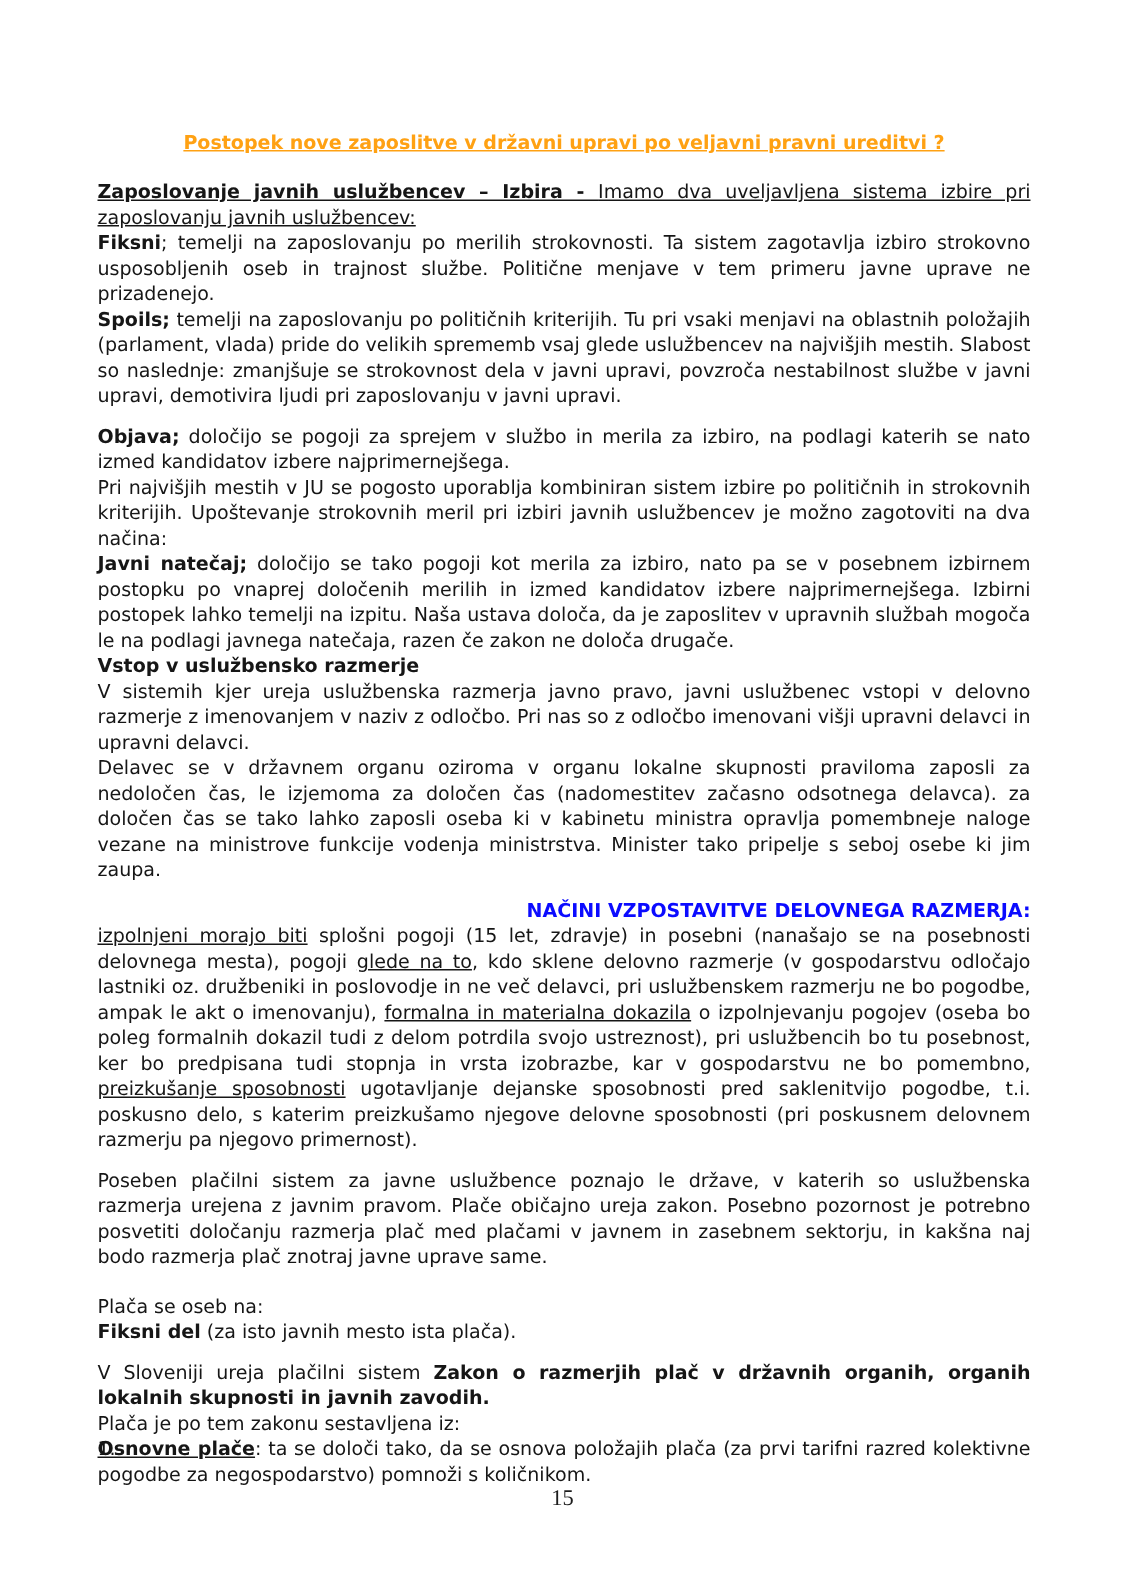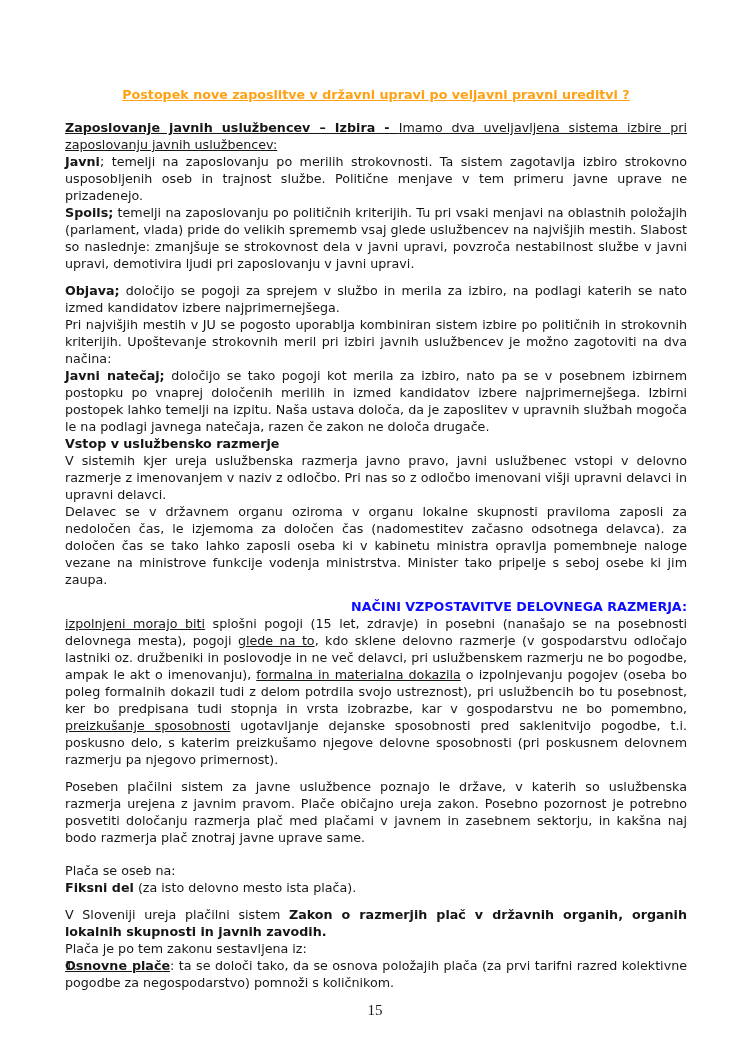--- a/index.html
+++ b/index.html
@@ -25,51 +25,51 @@
   .spacer.large{height:16px;}
   .b{font-weight:bold;}
   .u{text-decoration:underline;}
   .heading{font-weight:bold;}
   .heading.orange-center{text-align:center;color:var(--orange,#FFA113);}
   .heading.blue-left{text-align:right;color:var(--blue,#0000FF);}
   .list-item{position:relative;padding-left:22px;}
   .list-item .marker{position:absolute;left:0;top:0;}
   .page-number{
     position:absolute;
-    left:0;right:0;bottom:42px;
+    left:0;right:0;bottom:53px;
     text-align:center;
     font-family:"Liberation Serif","DejaVu Serif",serif;
     font-size:15px;
     color:#1c1c1c;
   }
 </style>
 </head>
 <body>
 
 <div class="page">
   <div class="content" style="color: rgb(22, 22, 22);">
       <p class="heading orange-center"><span class="b u">Postopek nove zaposlitve v državni upravi po veljavni pravni ureditvi ?</span></p>
       <div class="spacer large"></div>
       <p class="para"><span class="b u">Zaposlovanje javnih uslužbencev – Izbira - </span><span class="u">Imamo dva uveljavljena sistema izbire pri zaposlovanju javnih uslužbencev:</span></p>
-      <p class="para"><span class="b">Javni</span><span>; temelji na zaposlovanju po merilih strokovnosti. Ta sistem zagotavlja izbiro strokovno usposobljenih oseb in trajnost službe. Politične menjave v tem primeru javne uprave ne prizadenejo.</span></p>
+      <p class="para"><span class="b">Fiksni</span><span>; temelji na zaposlovanju po merilih strokovnosti. Ta sistem zagotavlja izbiro strokovno usposobljenih oseb in trajnost službe. Politične menjave v tem primeru javne uprave ne prizadenejo.</span></p>
       <p class="para"><span class="b">Spoils;</span><span> temelji na zaposlovanju po političnih kriterijih. Tu pri vsaki menjavi na oblastnih položajih (parlament, vlada) pride do velikih sprememb vsaj glede uslužbencev na najvišjih mestih. Slabost so naslednje: zmanjšuje se strokovnost dela v javni upravi, povzroča nestabilnost službe v javni upravi, demotivira ljudi pri zaposlovanju v javni upravi.</span></p>
       <div class="spacer"></div>
       <p class="para"><span class="b">Objava;</span><span> določijo se pogoji za sprejem v službo in merila za izbiro, na podlagi katerih se nato izmed kandidatov izbere najprimernejšega.</span></p>
       <p class="para"><span>Pri najvišjih mestih v JU se pogosto uporablja kombiniran sistem izbire po političnih in strokovnih kriterijih. Upoštevanje strokovnih meril pri izbiri javnih uslužbencev je možno zagotoviti na dva načina:</span></p>
       <p class="para"><span class="b">Javni natečaj;</span><span> določijo se tako pogoji kot merila za izbiro, nato pa se v posebnem izbirnem postopku po vnaprej določenih merilih in izmed kandidatov izbere najprimernejšega. Izbirni postopek lahko temelji na izpitu. Naša ustava določa, da je zaposlitev v upravnih službah mogoča le na podlagi javnega natečaja, razen če zakon ne določa drugače.</span></p>
       <p class="para"><span class="b">Vstop v uslužbensko razmerje</span></p>
       <p class="para"><span>V sistemih kjer ureja uslužbenska razmerja javno pravo, javni uslužbenec vstopi v delovno razmerje z imenovanjem v naziv z odločbo. Pri nas so z odločbo imenovani višji upravni delavci in upravni delavci.</span></p>
       <p class="para"><span>Delavec se v državnem organu oziroma v organu lokalne skupnosti praviloma zaposli za nedoločen čas, le izjemoma za določen čas (nadomestitev začasno odsotnega delavca). za določen čas se tako lahko zaposli oseba ki v kabinetu ministra opravlja pomembneje naloge vezane na ministrove funkcije vodenja ministrstva. Minister tako pripelje s seboj osebe ki jim zaupa.</span></p>
       <div class="spacer"></div>
       <p class="heading blue-left"><span class="b">NAČINI VZPOSTAVITVE DELOVNEGA RAZMERJA:</span></p>
       <p class="para"><span class="u">izpolnjeni morajo biti</span><span> splošni pogoji (15 let, zdravje) in posebni (nanašajo se na posebnosti delovnega mesta), pogoji </span><span class="u">glede na to</span><span>, kdo sklene delovno razmerje (v gospodarstvu odločajo lastniki oz. družbeniki in poslovodje in ne več delavci, pri uslužbenskem razmerju ne bo pogodbe, ampak le akt o imenovanju), </span><span class="u">formalna in materialna dokazila</span><span> o izpolnjevanju pogojev (oseba bo poleg formalnih dokazil tudi z delom potrdila svojo ustreznost), pri uslužbencih bo tu posebnost, ker bo predpisana tudi stopnja in vrsta izobrazbe, kar v gospodarstvu ne bo pomembno, </span><span class="u">preizkušanje sposobnosti</span><span> ugotavljanje dejanske sposobnosti pred saklenitvijo pogodbe, t.i. poskusno delo, s katerim preizkušamo njegove delovne sposobnosti (pri poskusnem delovnem razmerju pa njegovo primernost).</span></p>
       <div class="spacer"></div>
       <p class="para"><span>Poseben plačilni sistem za javne uslužbence poznajo le države, v katerih so uslužbenska razmerja urejena z javnim pravom. Plače običajno ureja zakon. Posebno pozornost je potrebno posvetiti določanju razmerja plač med plačami v javnem in zasebnem sektorju, in kakšna naj bodo razmerja plač znotraj javne uprave same.</span></p>
       <div class="spacer large"></div>
       <p class="para"><span>Plača se oseb na:</span></p>
-      <p class="para"><span class="b">Fiksni del</span><span> (za isto delovno mesto ista plača).</span></p>
+      <p class="para"><span class="b">Fiksni del</span><span> (za isto javnih mesto ista plača).</span></p>
       <div class="spacer"></div>
       <p class="para"><span>V Sloveniji ureja plačilni sistem </span><span class="b">Zakon o razmerjih plač v državnih organih, organih lokalnih skupnosti in javnih zavodih.</span></p>
       <p class="para"><span>Plača je po tem zakonu sestavljena iz:</span></p>
       <p class="para list-item"><span class="marker">1.</span><span class="b u">Osnovne plače</span><span>: ta se določi tako, da se osnova položajih plača (za prvi tarifni razred kolektivne pogodbe za negospodarstvo) pomnoži s količnikom.</span></p>
     </div>
   <div class="page-number">15</div>
 </div>
 
 </body></html>

